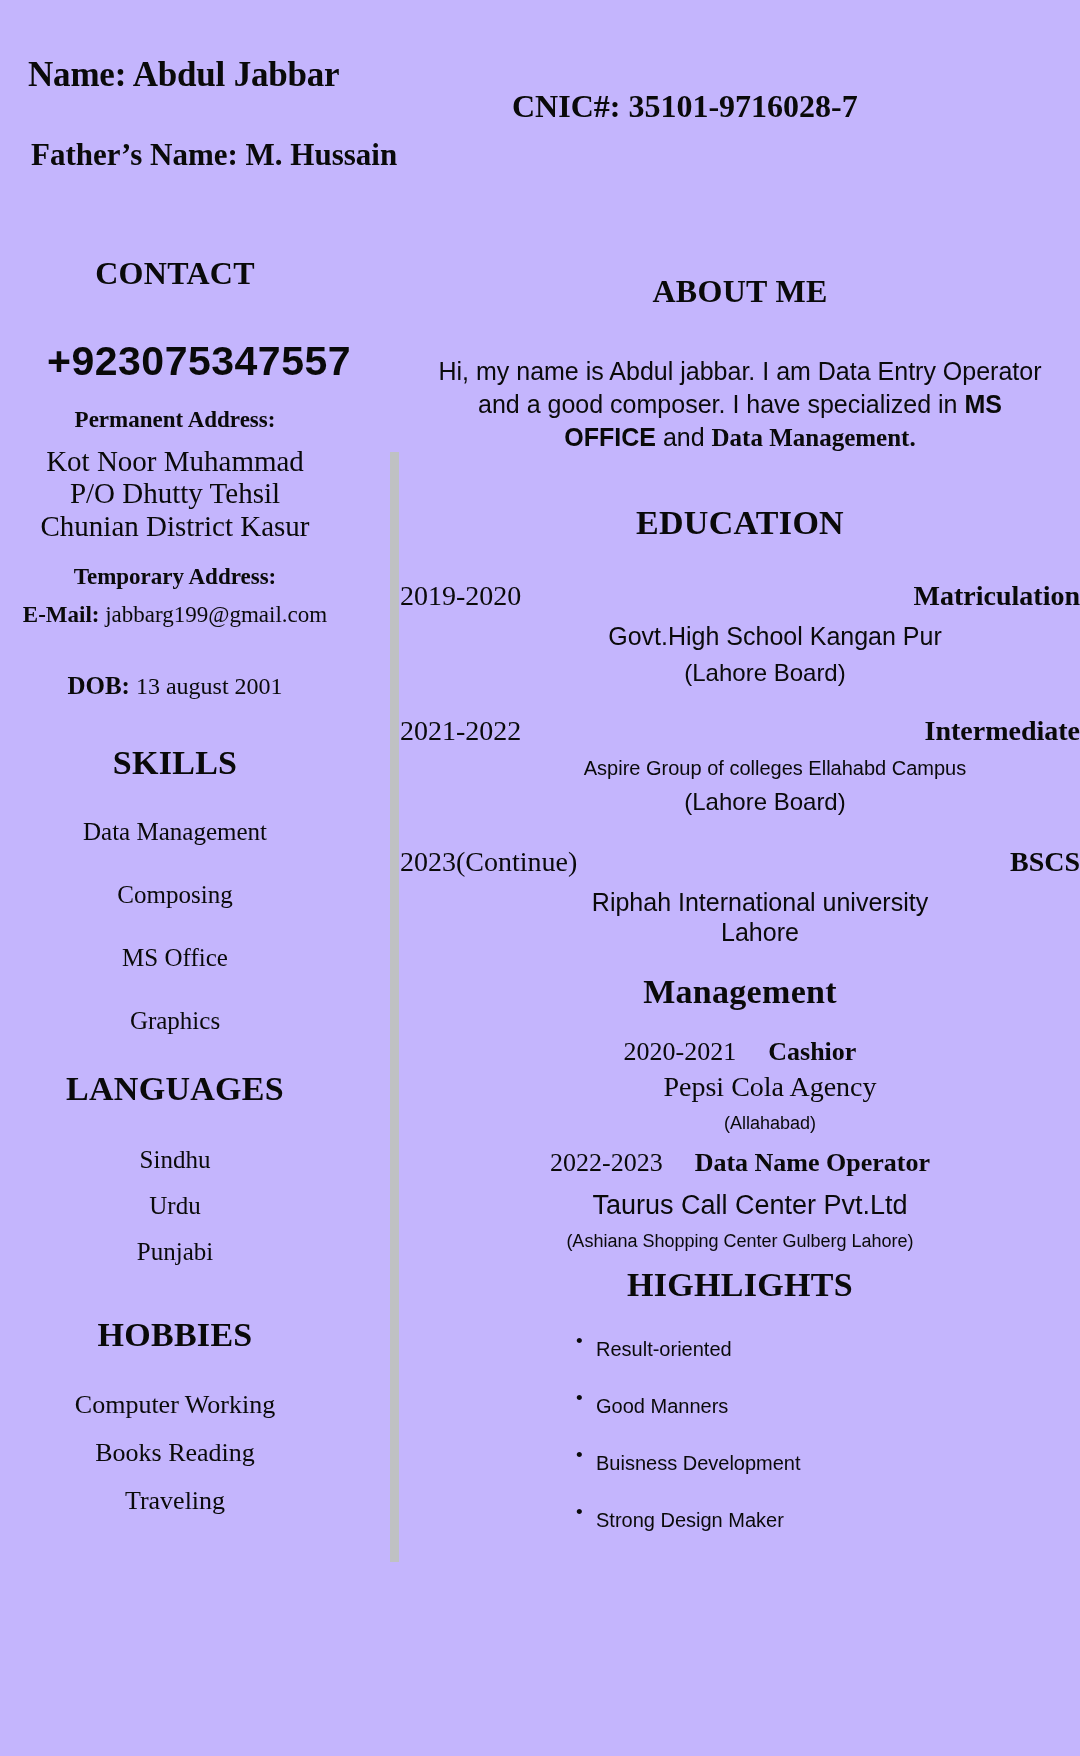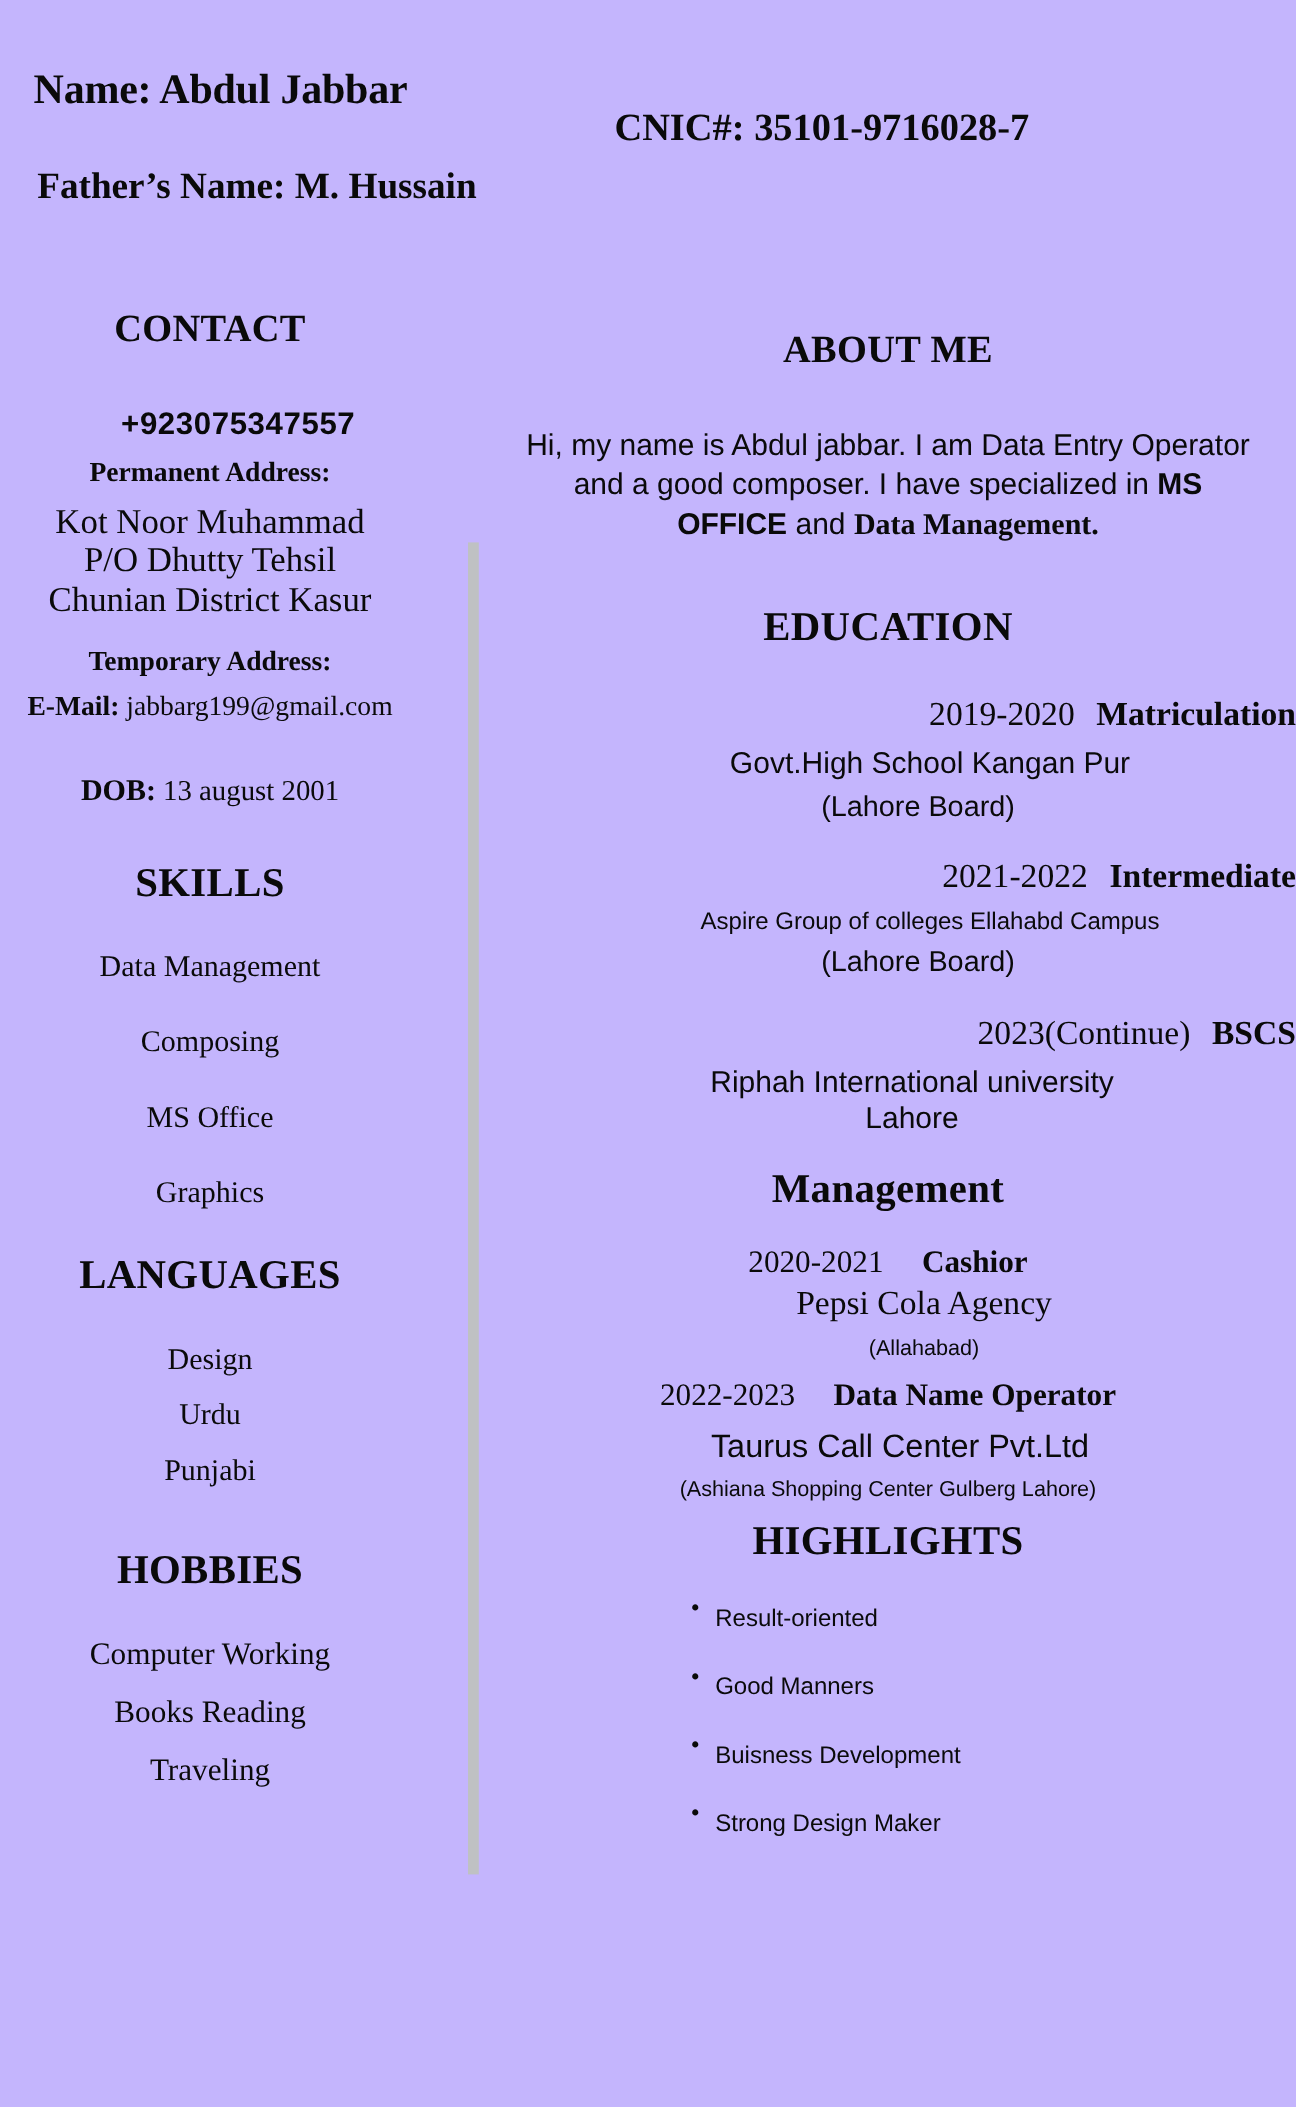--- a/index.html
+++ b/index.html
@@ -90,24 +90,24 @@
   }
   .bold-label {
     font-size: 23px;
     font-weight: bold;
   }
 
   
   .contact-title { margin: 0 0 46px 0; }
   .phone {
     font-family: "Liberation Sans", sans-serif;
-    font-size: 26px;
+    font-size: 41px;
     font-weight: bold;
     letter-spacing: 0.5px;
-    margin-bottom: 12px;
+    margin-bottom: 22px;
     padding-left: 47px;
   }
   .addr-label { margin-bottom: 12px; }
   .addr-body {
     font-size: 29px;
     line-height: 1.12;
     margin: 0 auto 22px auto;
     width: 300px;
   }
   .addr-one {
@@ -157,21 +157,21 @@
   }
   .about-body b.serif-b {
     font-family: "Liberation Serif", serif;
     font-weight: bold;
   }
 
   .edu-title { margin: 50px 0 38px 0; }
   .edu-entry { margin-bottom: 18px; }
   .edu-head {
     display: flex;
-    justify-content: flex-end;
+    justify-content: space-between;
     align-items: baseline;
     gap: 18px;
   }
   .edu-years {
     font-size: 28px;
     font-weight: normal;
   }
   .edu-degree {
     font-size: 28px;
     font-weight: bold;
@@ -279,21 +279,21 @@
       <span>13 august 2001</span>
     </div>
 
     <div class="sec-title lg skills-title">SKILLS</div>
     <div class="skill-item">Data Management</div>
     <div class="skill-item">Composing</div>
     <div class="skill-item">MS Office</div>
     <div class="skill-item">Graphics</div>
 
     <div class="sec-title lg lang-title">LANGUAGES</div>
-    <div class="lang-item">Design</div>
+    <div class="lang-item">Sindhu</div>
     <div class="lang-item">Urdu</div>
     <div class="lang-item">Punjabi</div>
 
     <div class="sec-title lg hobbies-title">HOBBIES</div>
     <div class="hobby-item">Computer Working</div>
     <div class="hobby-item">Books Reading</div>
     <div class="hobby-item">Traveling</div>
 
   </div>
 

